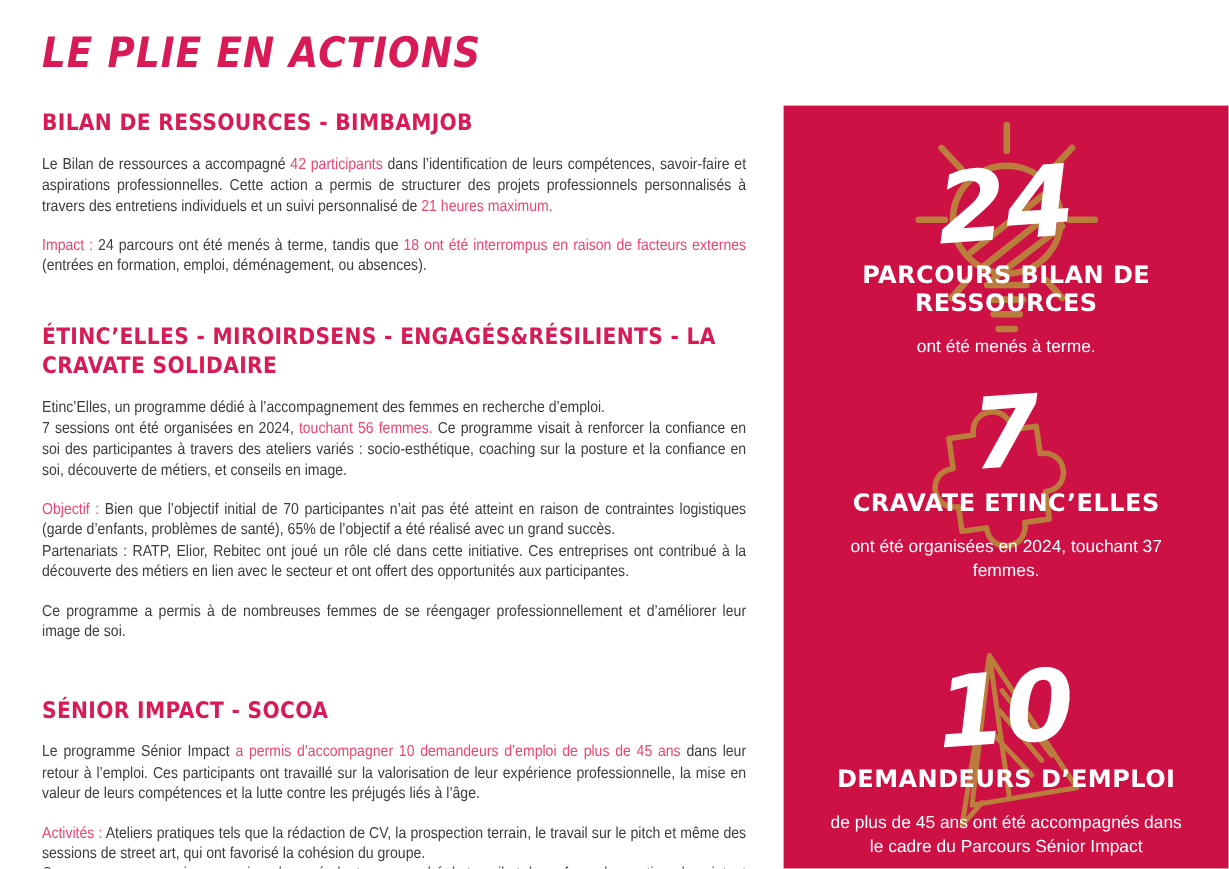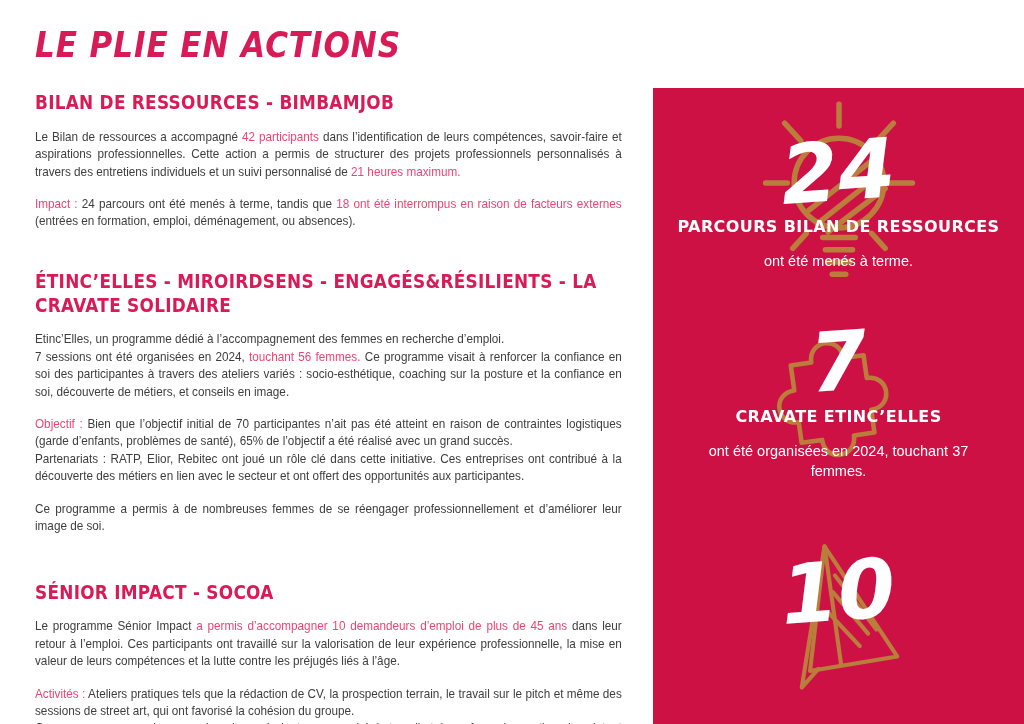--- a/index.html
+++ b/index.html
@@ -108,21 +108,21 @@
     opacity: 0.9;
   }
   .doodle-bulb   { top: -34px; width: 170px; height: 204px; transform: translateX(-50%); }
   .doodle-puzzle { top: -6px;  width: 160px; height: 170px; transform: translateX(-54%); }
   .doodle-plane  { top: -16px; width: 212px; height: 166px; transform: translateX(-48%); }
   .stat-label {
     position: relative;
     z-index: 2;
     font-family: "DejaVu Sans", sans-serif;
     font-weight: 800;
-    font-size: 16px;
+    font-size: 20px;
     letter-spacing: 0.4px;
     line-height: 1.15;
     margin-bottom: 3px;
   }
   .stat-desc {
     position: relative;
     z-index: 2;
     font-size: 14.5px;
     line-height: 1.35;
     max-width: 300px;
@@ -187,16 +187,18 @@
     <div class="stat stat-3">
       <div class="figure">
         <svg class="doodle doodle-plane" viewBox="0 0 160 160">
           <path d="M62 12 L132 118 L48 132 Z"></path>
           <path d="M62 12 L40 148 L56 130"></path>
           <path d="M62 12 L78 126"></path>
           <path d="M70 56 L104 96 M66 76 L96 108 M72 40 L112 92"></path>
         </svg>
         <span class="number">10</span>
       </div>
+      <div class="stat-label">DEMANDEURS D’EMPLOI</div>
+      <div class="stat-desc">de plus de 45 ans ont été accompagnés dans le cadre du Parcours Sénior Impact</div>
     </div>
 
   </aside>
 </div>
 
 </body></html>

